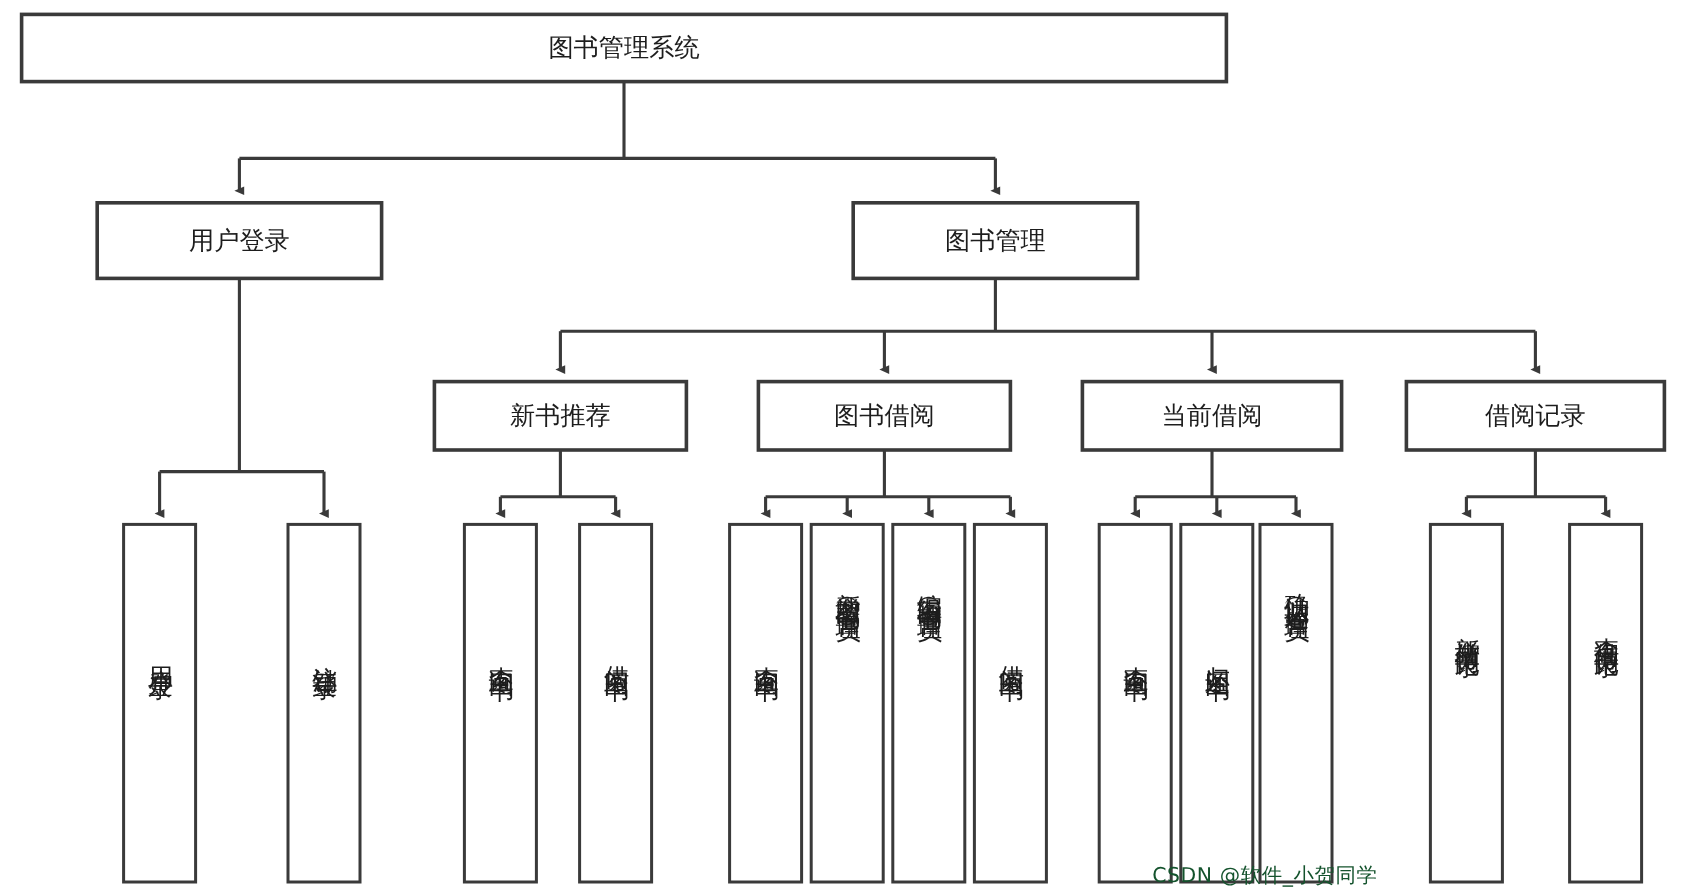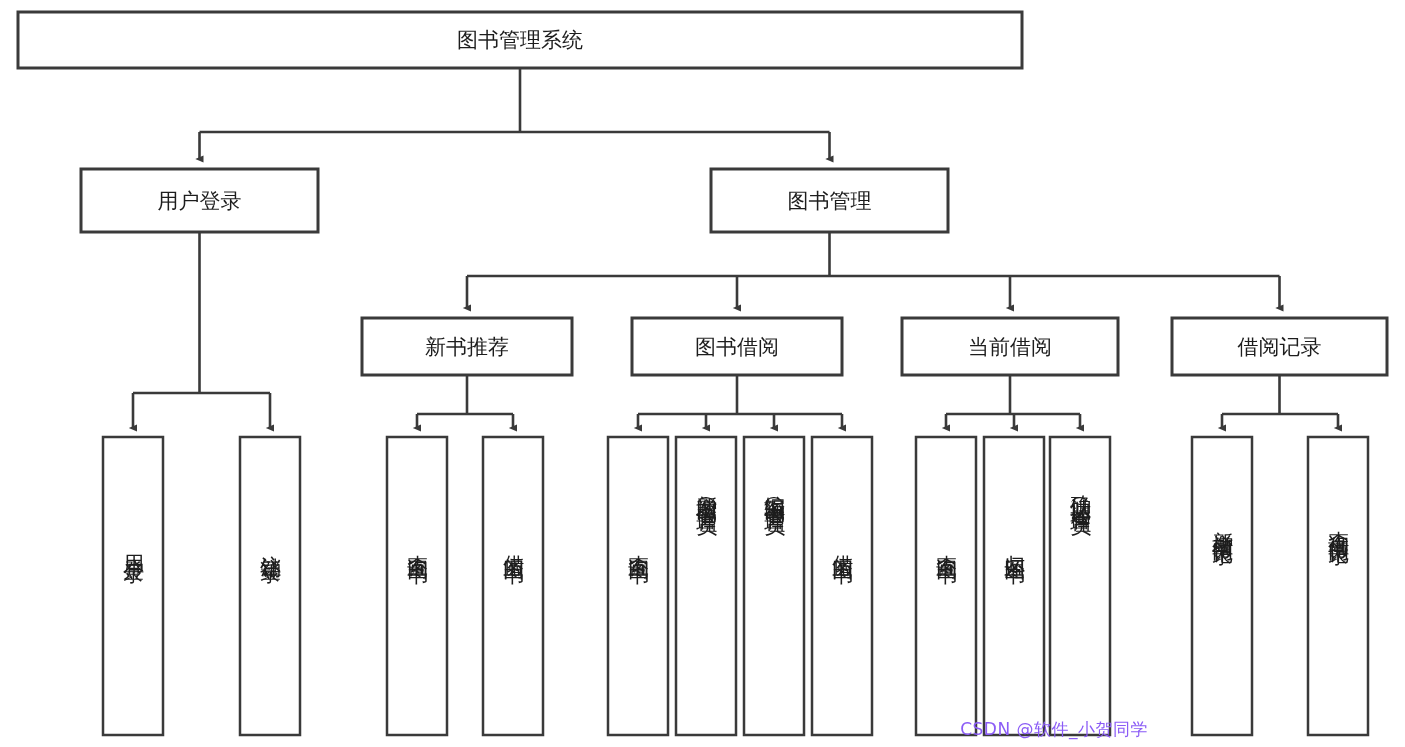--- a/index.html
+++ b/index.html
@@ -66,21 +66,21 @@
     letter-spacing: 3px;
     color: #1d1d1d;
     white-space: nowrap;
   }
   .watermark {
     position: absolute;
     right: 8px;
     bottom: 6px;
     font-family: "DejaVu Sans", "Liberation Sans", sans-serif;
     font-size: 17px;
-    color: #8b5cf6;
+    color: #14532d;
     letter-spacing: 0.5px;
     white-space: nowrap;
   }
 </style>
 </head>
 <body>
 
 <div id="diagram-root">
 
   <svg id="flow" viewBox="0 0 1405 747">

